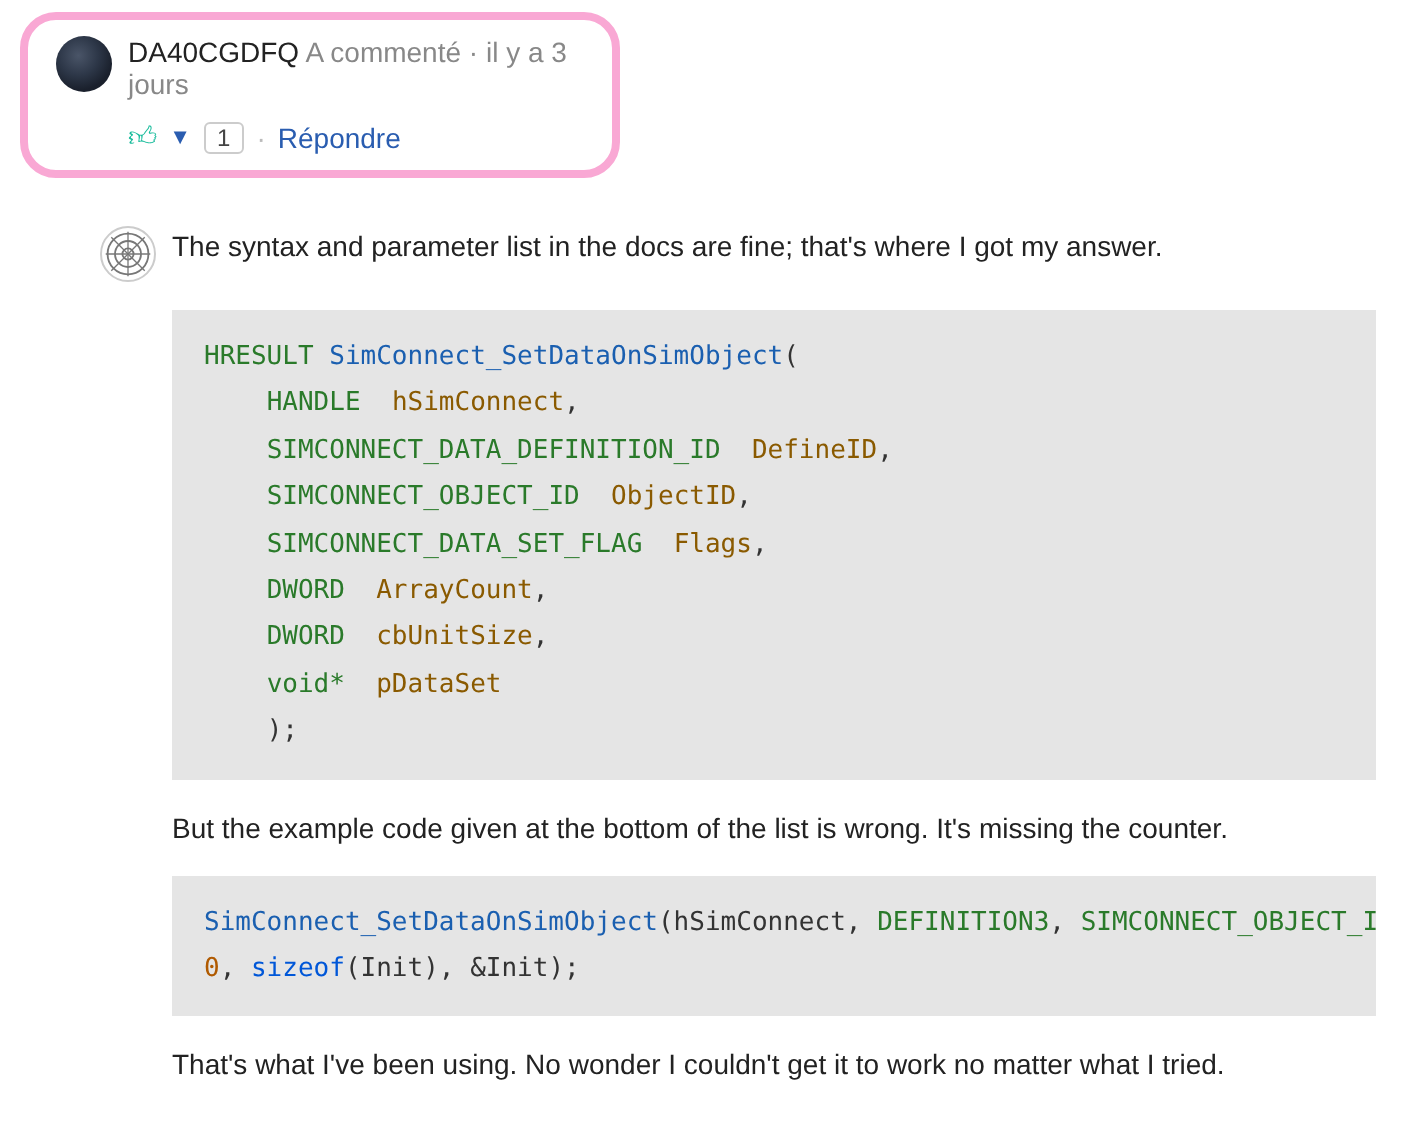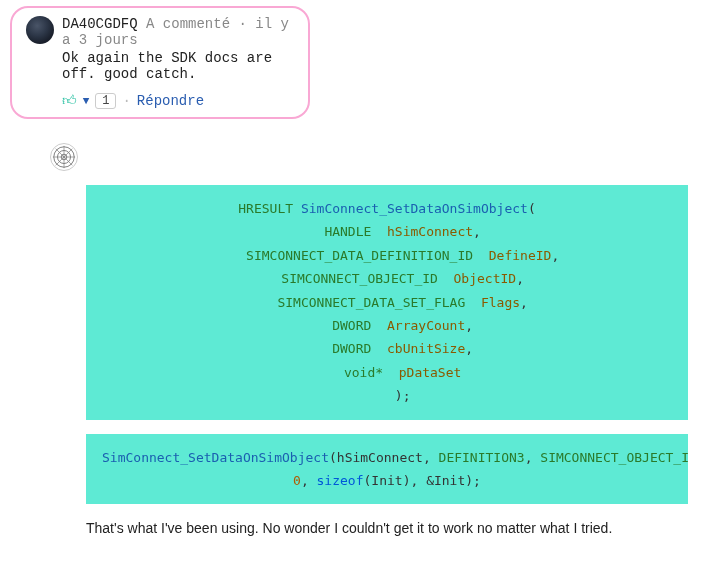--- a/index.html
+++ b/index.html
@@ -1,39 +1,39 @@
 <!DOCTYPE html>
 <html><head>
 <meta charset="utf-8">
 <style>
 * { box-sizing: border-box; margin: 0; padding: 0; }
 body { font-family: -apple-system, BlinkMacSystemFont, "Segoe UI", Arial, sans-serif; font-size: 14px; color: #333; background: #fff; width: 708px; }
 .comment { padding: 10px 20px; position: relative; }
 .comment.nested { margin-left: 30px; }
-.highlight { border: 2px solid #f9a8d4; border-radius: 18px; padding: 8px 14px; margin: 6px 10px 14px 10px; width: 300px; font-family: Liberation Mono, monospace; }
+.highlight { border: 4px solid #f9a8d4; border-radius: 18px; padding: 8px 14px; margin: 6px 10px 14px 10px; width: 300px; }
 .avatar { width: 28px; height: 28px; border-radius: 50%; display: inline-block; vertical-align: top; margin-right: 8px; }
 .avatar-1 { background: radial-gradient(circle at 40% 35%, #4a5568 0%, #2d3748 40%, #1a202c 70%); }
 .avatar-2 { background: #fff; border: 1px solid #ccc; position: relative; }
 .avatar-2 svg { width: 100%; height: 100%; }
 .comment-head { display: flex; align-items: flex-start; }
 .comment-body { flex: 1; }
 .meta { font-size: 14px; }
 .username { color: #222; font-weight: 500; }
 .reply-icon { color: #888; margin: 0 4px; }
 .action-text { color: #888; }
 .timestamp { color: #888; }
 .comment-text { color: #222; margin-top: 2px; }
 .link { color: #2a5db0; text-decoration: none; cursor: pointer; text-align: center; }
 .actions { margin-top: 10px; display: flex; align-items: center; gap: 6px; font-size: 14px; }
 .thumb { color: #2a5db0; cursor: pointer; font-size: 14px; }
 .thumb.up.active { color: #1abc9c; }
 .chev { color: #2a5db0; font-size: 11px; cursor: pointer; }
 .vote-count { border: 1px solid #ccc; border-radius: 3px; padding: 0 6px; font-size: 12px; color: #444; background: #fff; }
 .sep { color: #bbb; }
-.code-block { background: #5eead4; padding: 12px 16px; margin: 14px 0; font-family: "Consolas", "Monaco", monospace; font-size: 13px; line-height: 1.8; white-space: pre; overflow-x: auto; color: #333; text-align: center; }
+.code-block { background: #e5e5e5; padding: 12px 16px; margin: 14px 0; font-family: "Consolas", "Monaco", monospace; font-size: 13px; line-height: 1.8; white-space: pre; overflow-x: auto; color: #333; }
 .tk-type { color: #2a7a2a; }
 .tk-func { color: #1a5fb0; }
 .tk-param { color: #8a5a00; }
 .tk-kw { color: #0057d8; font-weight: 500; }
 .tk-num { color: #b05a00; }
 .para { margin: 16px 0; color: #222; }
 .content-pad { padding-left: 36px; }
 </style>
 </head>
 <body>
@@ -41,21 +41,20 @@
 <div class="highlight">
   <div class="comment-head">
     <span class="avatar avatar-1"></span>
     <div class="comment-body">
       <div class="meta">
         <span class="username">DA40CGDFQ</span>
         <span class="action-text">A commenté</span>
         <span class="action-text"> · </span>
         <span class="timestamp">il y a 3 jours</span>
       </div>
-      <div class="comment-text">Ok again the SDK docs are off. good catch.</div>
       <div class="actions">
         <span class="thumb up active">👍︎</span>
         <span class="chev">▼</span>
         <span class="vote-count">1</span>
         <span class="sep">·</span>
         <a class="link">Répondre</a>
       </div>
     </div>
   </div>
 </div>
@@ -67,34 +66,36 @@
         <circle cx="14" cy="14" r="11" fill="none" stroke="#777" stroke-width="1"></circle>
         <circle cx="14" cy="14" r="7" fill="none" stroke="#777" stroke-width="1"></circle>
         <circle cx="14" cy="14" r="3" fill="none" stroke="#777" stroke-width="1"></circle>
         <line x1="14" y1="2" x2="14" y2="26" stroke="#777" stroke-width="0.7"></line>
         <line x1="2" y1="14" x2="26" y2="14" stroke="#777" stroke-width="0.7"></line>
         <line x1="5" y1="5" x2="23" y2="23" stroke="#777" stroke-width="0.7"></line>
         <line x1="23" y1="5" x2="5" y2="23" stroke="#777" stroke-width="0.7"></line>
       </svg>
     </span>
     <div class="comment-body">
+      <div class="comment-text">The syntax and parameter list in the docs are fine; that's where I got my answer.</div>
     </div>
   </div>
 
   <div class="content-pad">
     <div class="code-block"><span class="tk-type">HRESULT</span> <span class="tk-func">SimConnect_SetDataOnSimObject</span><span>(</span>
     <span class="tk-type">HANDLE</span>  <span class="tk-param">hSimConnect</span><span>,</span>
     <span class="tk-type">SIMCONNECT_DATA_DEFINITION_ID</span>  <span class="tk-param">DefineID</span><span>,</span>
     <span class="tk-type">SIMCONNECT_OBJECT_ID</span>  <span class="tk-param">ObjectID</span><span>,</span>
     <span class="tk-type">SIMCONNECT_DATA_SET_FLAG</span>  <span class="tk-param">Flags</span><span>,</span>
     <span class="tk-type">DWORD</span>  <span class="tk-param">ArrayCount</span><span>,</span>
     <span class="tk-type">DWORD</span>  <span class="tk-param">cbUnitSize</span><span>,</span>
     <span class="tk-type">void*</span>  <span class="tk-param">pDataSet</span>
     <span>);</span></div>
 
+    <div class="para">But the example code given at the bottom of the list is wrong. It's missing the counter.</div>
 
     <div class="code-block"><span class="tk-func">SimConnect_SetDataOnSimObject</span><span>(hSimConnect, </span><span class="tk-type">DEFINITION3</span><span>, </span><span class="tk-type">SIMCONNECT_OBJECT_ID_USER</span>
 <span class="tk-num">0</span><span>, </span><span class="tk-kw">sizeof</span><span>(Init), &amp;Init);</span></div>
 
     <div class="para">That's what I've been using. No wonder I couldn't get it to work no matter what I tried.</div>
 
   </div>
 </div>
 
 </body></html>

